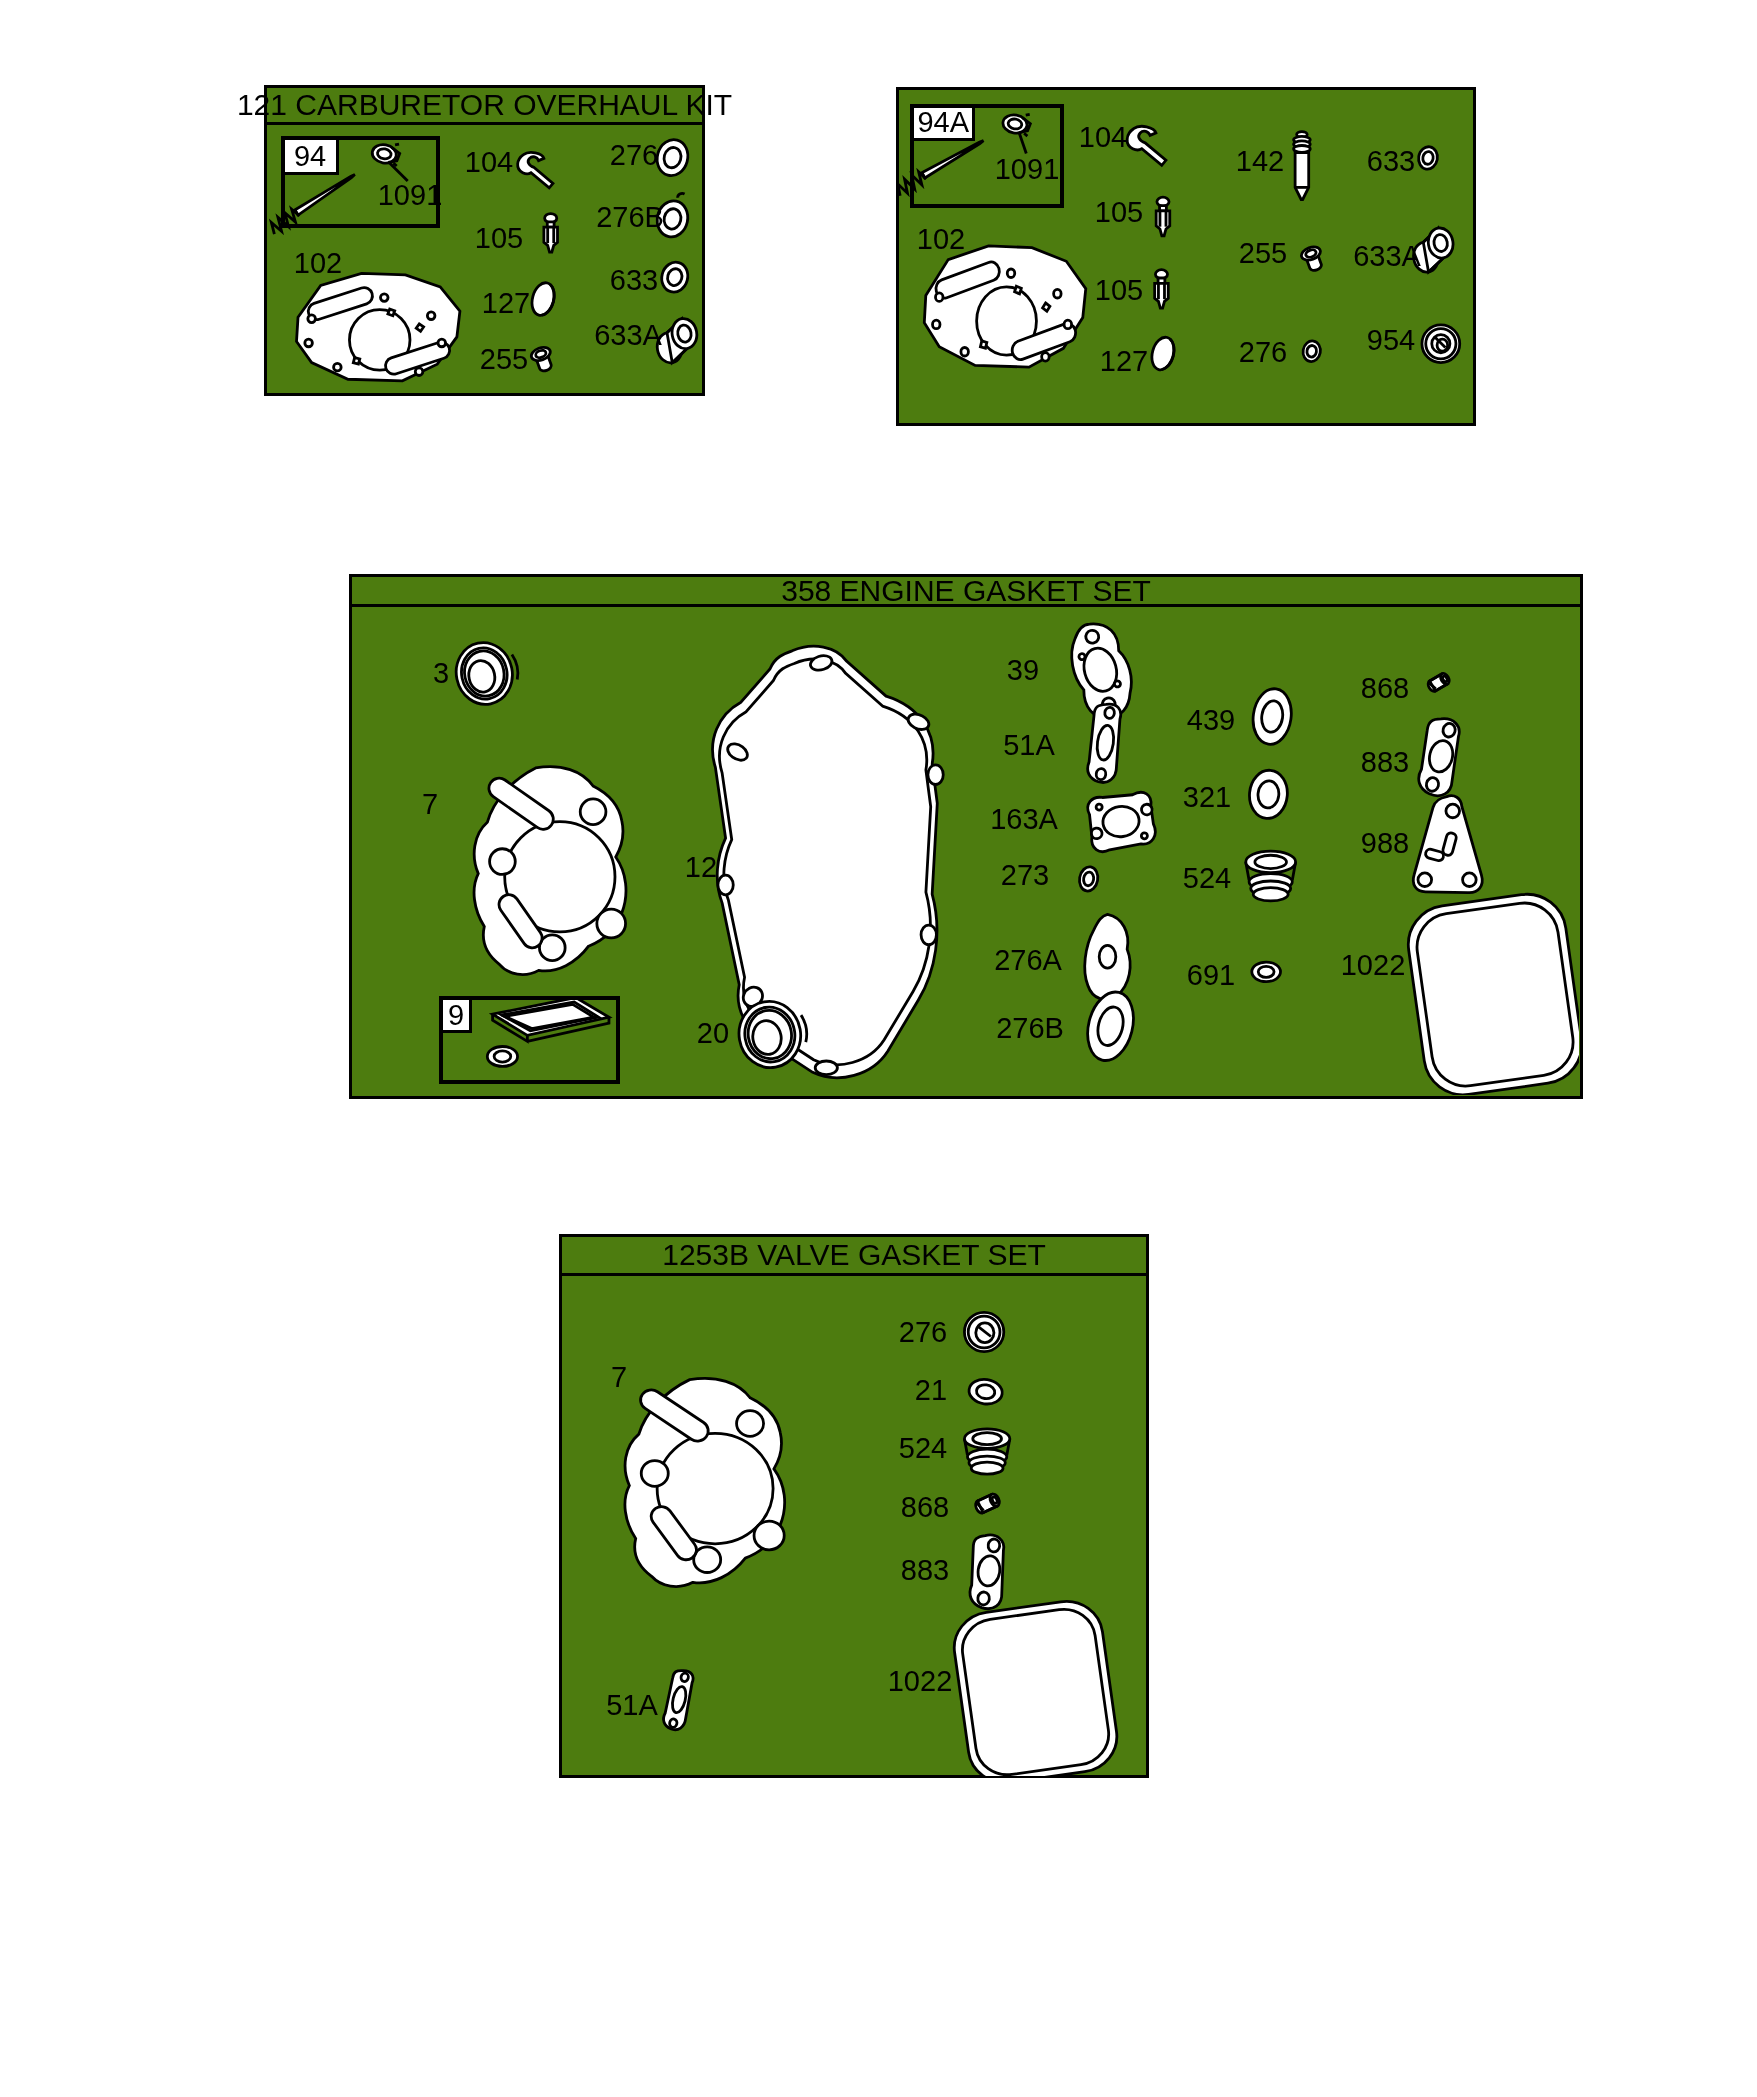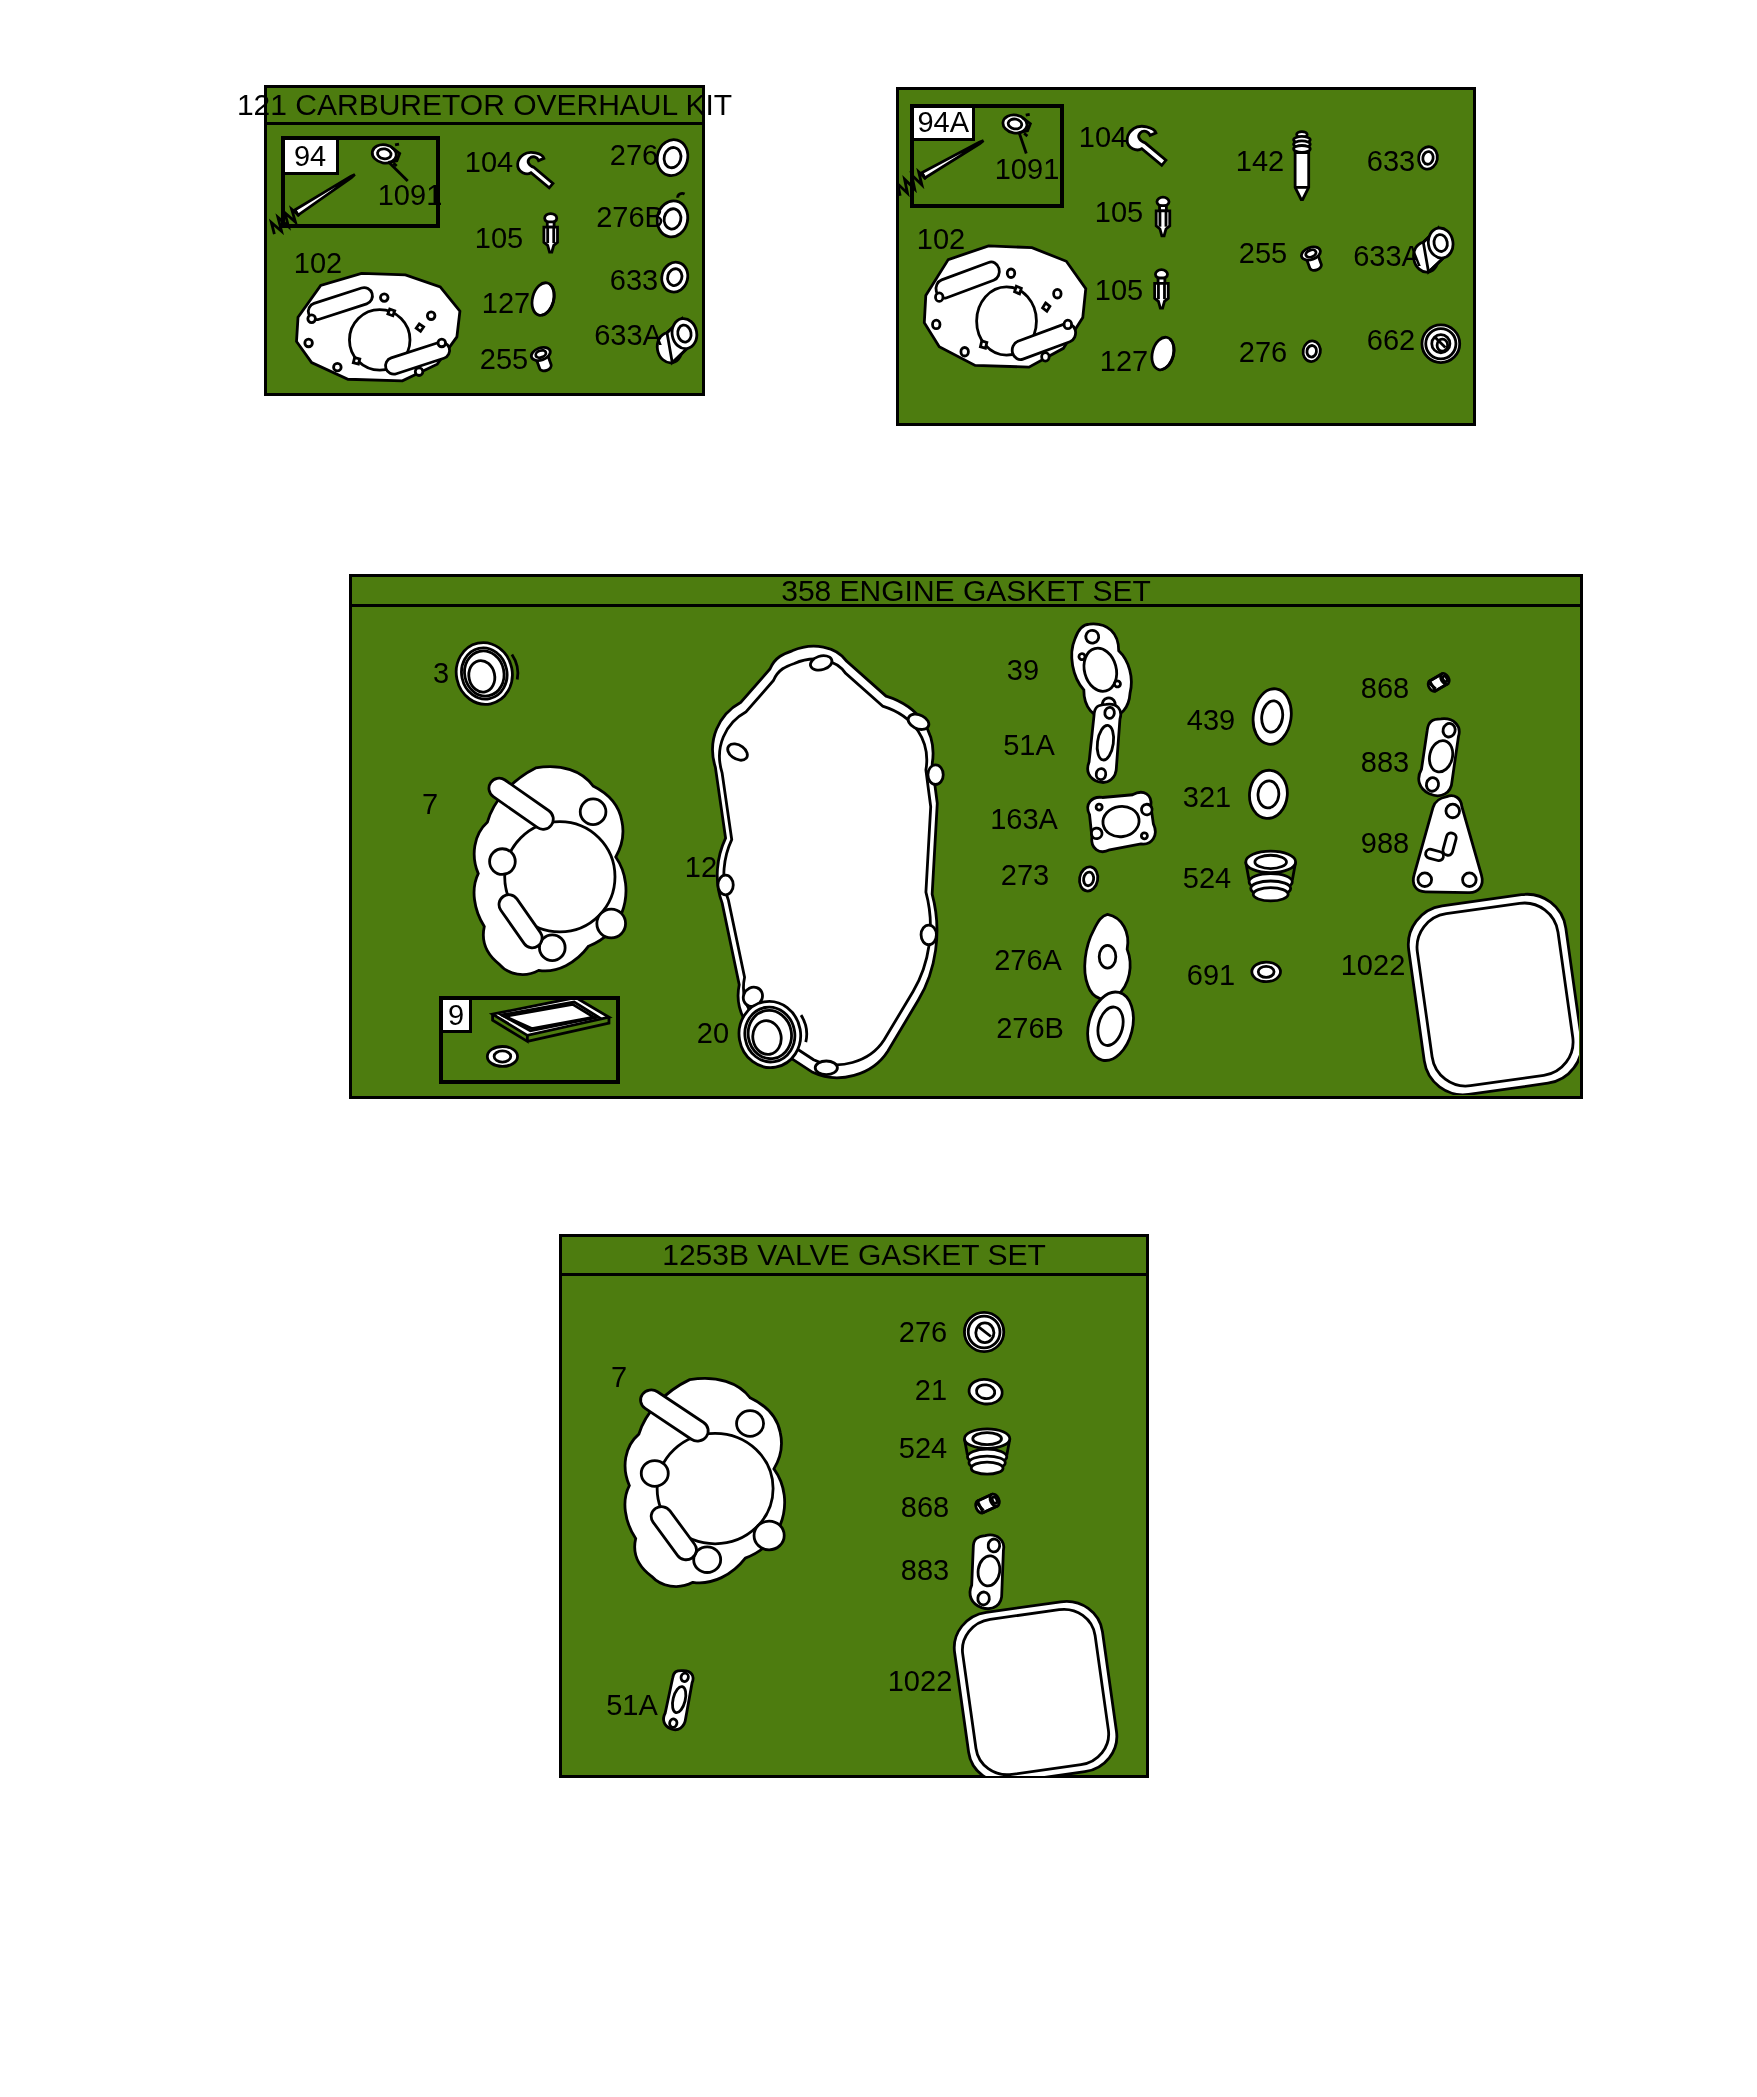--- a/index.html
+++ b/index.html
@@ -242,21 +242,21 @@
     <div class="lbl" style="left:204px;top:47px">104</div>
     <div class="lbl" style="left:361px;top:71px">142</div>
     <div class="lbl" style="left:492px;top:71px">633</div>
     <div class="lbl" style="left:220px;top:122px">105</div>
     <div class="lbl" style="left:364px;top:163px">255</div>
     <div class="lbl" style="left:488px;top:166px">633A</div>
     <div class="lbl" style="left:220px;top:200px">105</div>
     <div class="lbl" style="left:42px;top:149px">102</div>
     <div class="lbl" style="left:225px;top:271px">127</div>
     <div class="lbl" style="left:364px;top:262px">276</div>
-    <div class="lbl" style="left:492px;top:250px">662</div>
+    <div class="lbl" style="left:492px;top:250px">954</div>
   </div>
 </div>
 
 <div class="kit" style="left:349px;top:574px;width:1234px;height:525px">
   <div class="kit-title" style="height:30px">358 ENGINE GASKET SET</div>
   <div class="kit-body" style="height:488px">
     <svg width="1227" height="488" viewBox="0 0 1624 646">
       <use href="#seal3" transform="translate(175,88) rotate(-12)"></use>
       <use href="#gasket7" transform="translate(147,207)"></use>
       <g transform="translate(630,337) scale(1.13,1) translate(-630,-337)">

